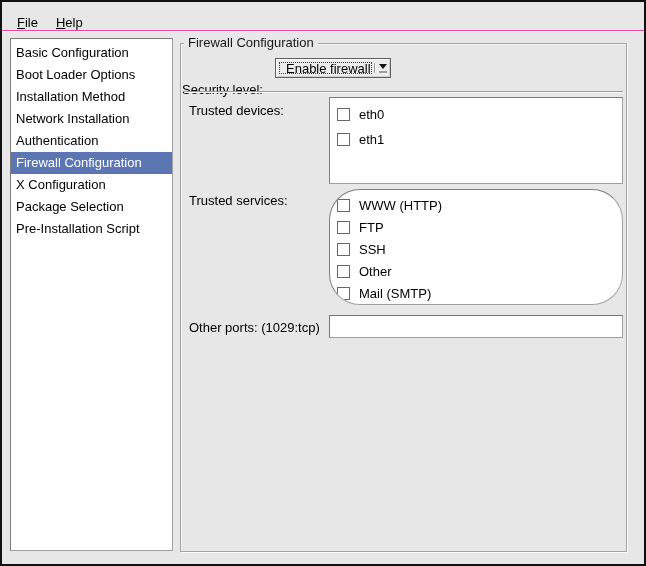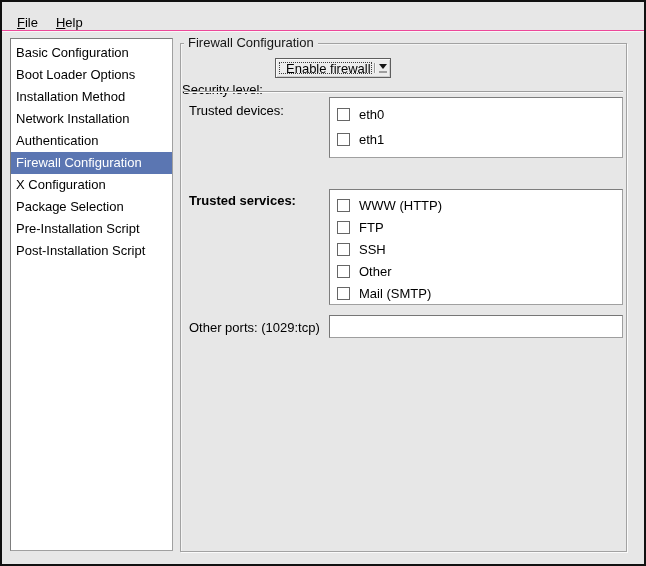--- a/index.html
+++ b/index.html
@@ -75,24 +75,24 @@
   }
   
   .entry{
     position:absolute;left:148px;top:271px;width:294px;height:23px;
     background:#fff;border:1px solid #7e7e7e;border-color:#767676 #9e9e9e #9e9e9e #767676;
     font-family:"Liberation Sans",sans-serif;font-size:13px;padding:0 4px;outline:none;
   }
   
   .lbl-security{left:1px;top:22px;margin-top:16px;}
   .lbl-devices{left:8px;top:59px;}
-  .lbl-services{left:8px;top:149px;font-weight:bold;}
+  .lbl-services{left:8px;top:149px;}
   .lbl-other{left:8px;top:276px;}
-  .list.devices{left:148px;top:53px;width:294px;height:61px;}
-  .list.services{left:148px;top:145px;width:294px;height:116px;}
+  .list.devices{left:148px;top:53px;width:294px;height:87px;}
+  .list.services{left:148px;top:145px;width:294px;height:116px;border-radius:31px;}
 </style>
 </head>
 <body>
 
 <div class="window">
 
   <div class="menubar">
     <div class="menu-item">
         <span><span class="mn">F</span><span>ile</span></span>
       </div>
@@ -133,23 +133,20 @@
       </div>
 
       <div class="sb-row">
         <span>Package Selection</span>
       </div>
 
       <div class="sb-row">
         <span>Pre-Installation Script</span>
       </div>
 
-      <div class="sb-row">
-        <span>Post-Installation Script</span>
-      </div>
     </div>
 
   <div class="frame">
     <span class="frame-title">Firewall Configuration</span>
 
     <span class="f-label lbl-security">Security level:</span>
     <div class="combo">
       <span class="combo-text">Enable firewall</span>
       <span class="combo-sep"></span>
       <span class="combo-arrow">

